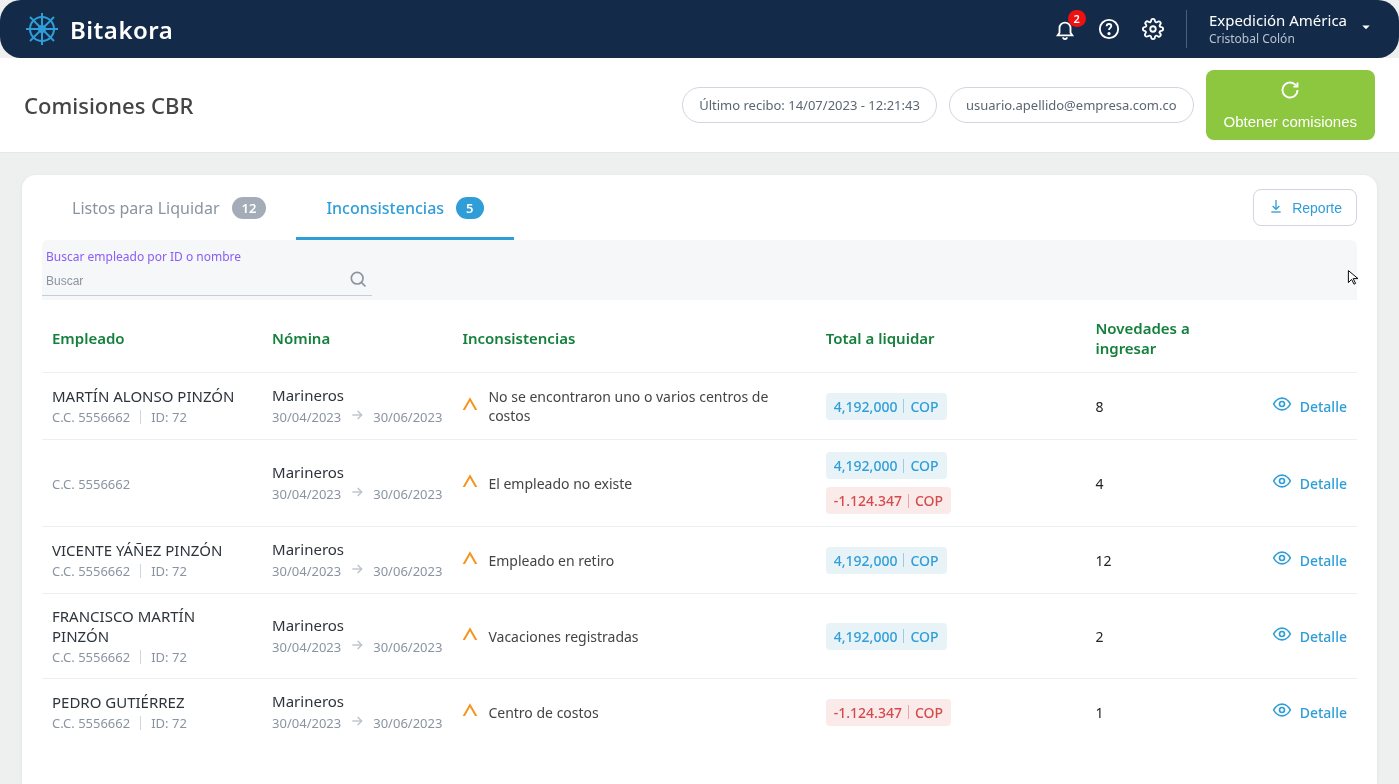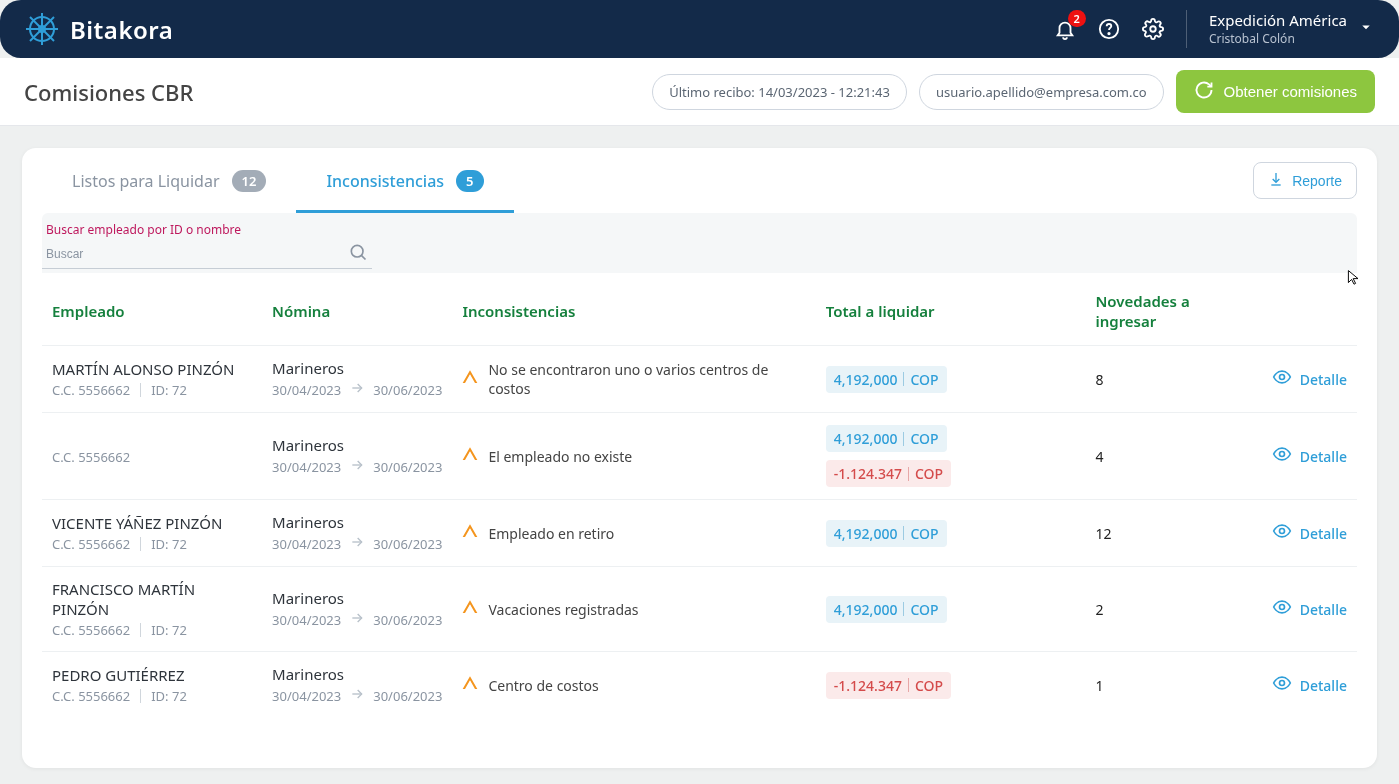--- a/index.html
+++ b/index.html
@@ -60,20 +60,21 @@
 .btn-primary {
   background: #8dc63f;
   color: #fff;
   border: none;
   padding: 10px 18px;
   border-radius: 8px;
   font-size: 15px;
   cursor: pointer;
   display: flex; align-items: center; gap: 10px;
   font-weight: 500;
+  flex-direction: column;
 }
 .btn-primary svg { width: 20px; height: 20px; }
 
 
 .card-wrap { padding: 22px; }
 .card {
   background: #fff;
   border-radius: 14px;
   box-shadow: 0 1px 4px rgba(0,0,0,.06);
   min-height: 620px;
@@ -106,21 +107,21 @@
 }
 .btn-outline svg { width:16px; height:16px; }
 
 
 .search-bar {
   background: #f5f7f8;
   margin: 0 20px;
   padding: 8px 0 4px 0;
   border-radius: 6px 6px 0 0;
 }
-.search-label { font-size: 12px; color: #be185d; padding: 0 0 2px 4px; }
+.search-label { font-size: 12px; color: #8b5cf6; padding: 0 0 2px 4px; }
 .search-input-wrap {
   display:flex; align-items:center; border-bottom:1px solid #c6cdd5;
   width: 330px; padding: 2px 4px;
 }
 .search-input {
   border: none; outline: none; background: transparent;
   font-size: 12px; color:#000000; flex:1; padding: 4px 0;
 }
 .search-input::placeholder { color:#8a94a1; }
 .search-input-wrap svg { width:20px; height:20px; color:#8a94a1; }
@@ -216,21 +217,21 @@
             <path d="M7 10l5 5 5-5z"></path>
           </svg>
       </span>
     </div>
   </div>
 </div>
 
 <div class="subheader">
   <div class="page-title">Comisiones CBR</div>
   <div class="subheader-spacer"></div>
-  <div class="pill">Último recibo: 14/03/2023 - 12:21:43</div>
+  <div class="pill">Último recibo: 14/07/2023 - 12:21:43</div>
   <div class="pill">usuario.apellido@empresa.com.co</div>
   <button class="btn-primary">
     <span>
       <svg viewBox="0 0 24 24" fill="none" stroke="currentColor" stroke-width="2.2">
           <path d="M21 12a9 9 0 11-3-6.7L21 8"></path>
           <path d="M21 3v5h-5"></path>
         </svg>
     </span>
     <span>Obtener comisiones</span>
   </button>

